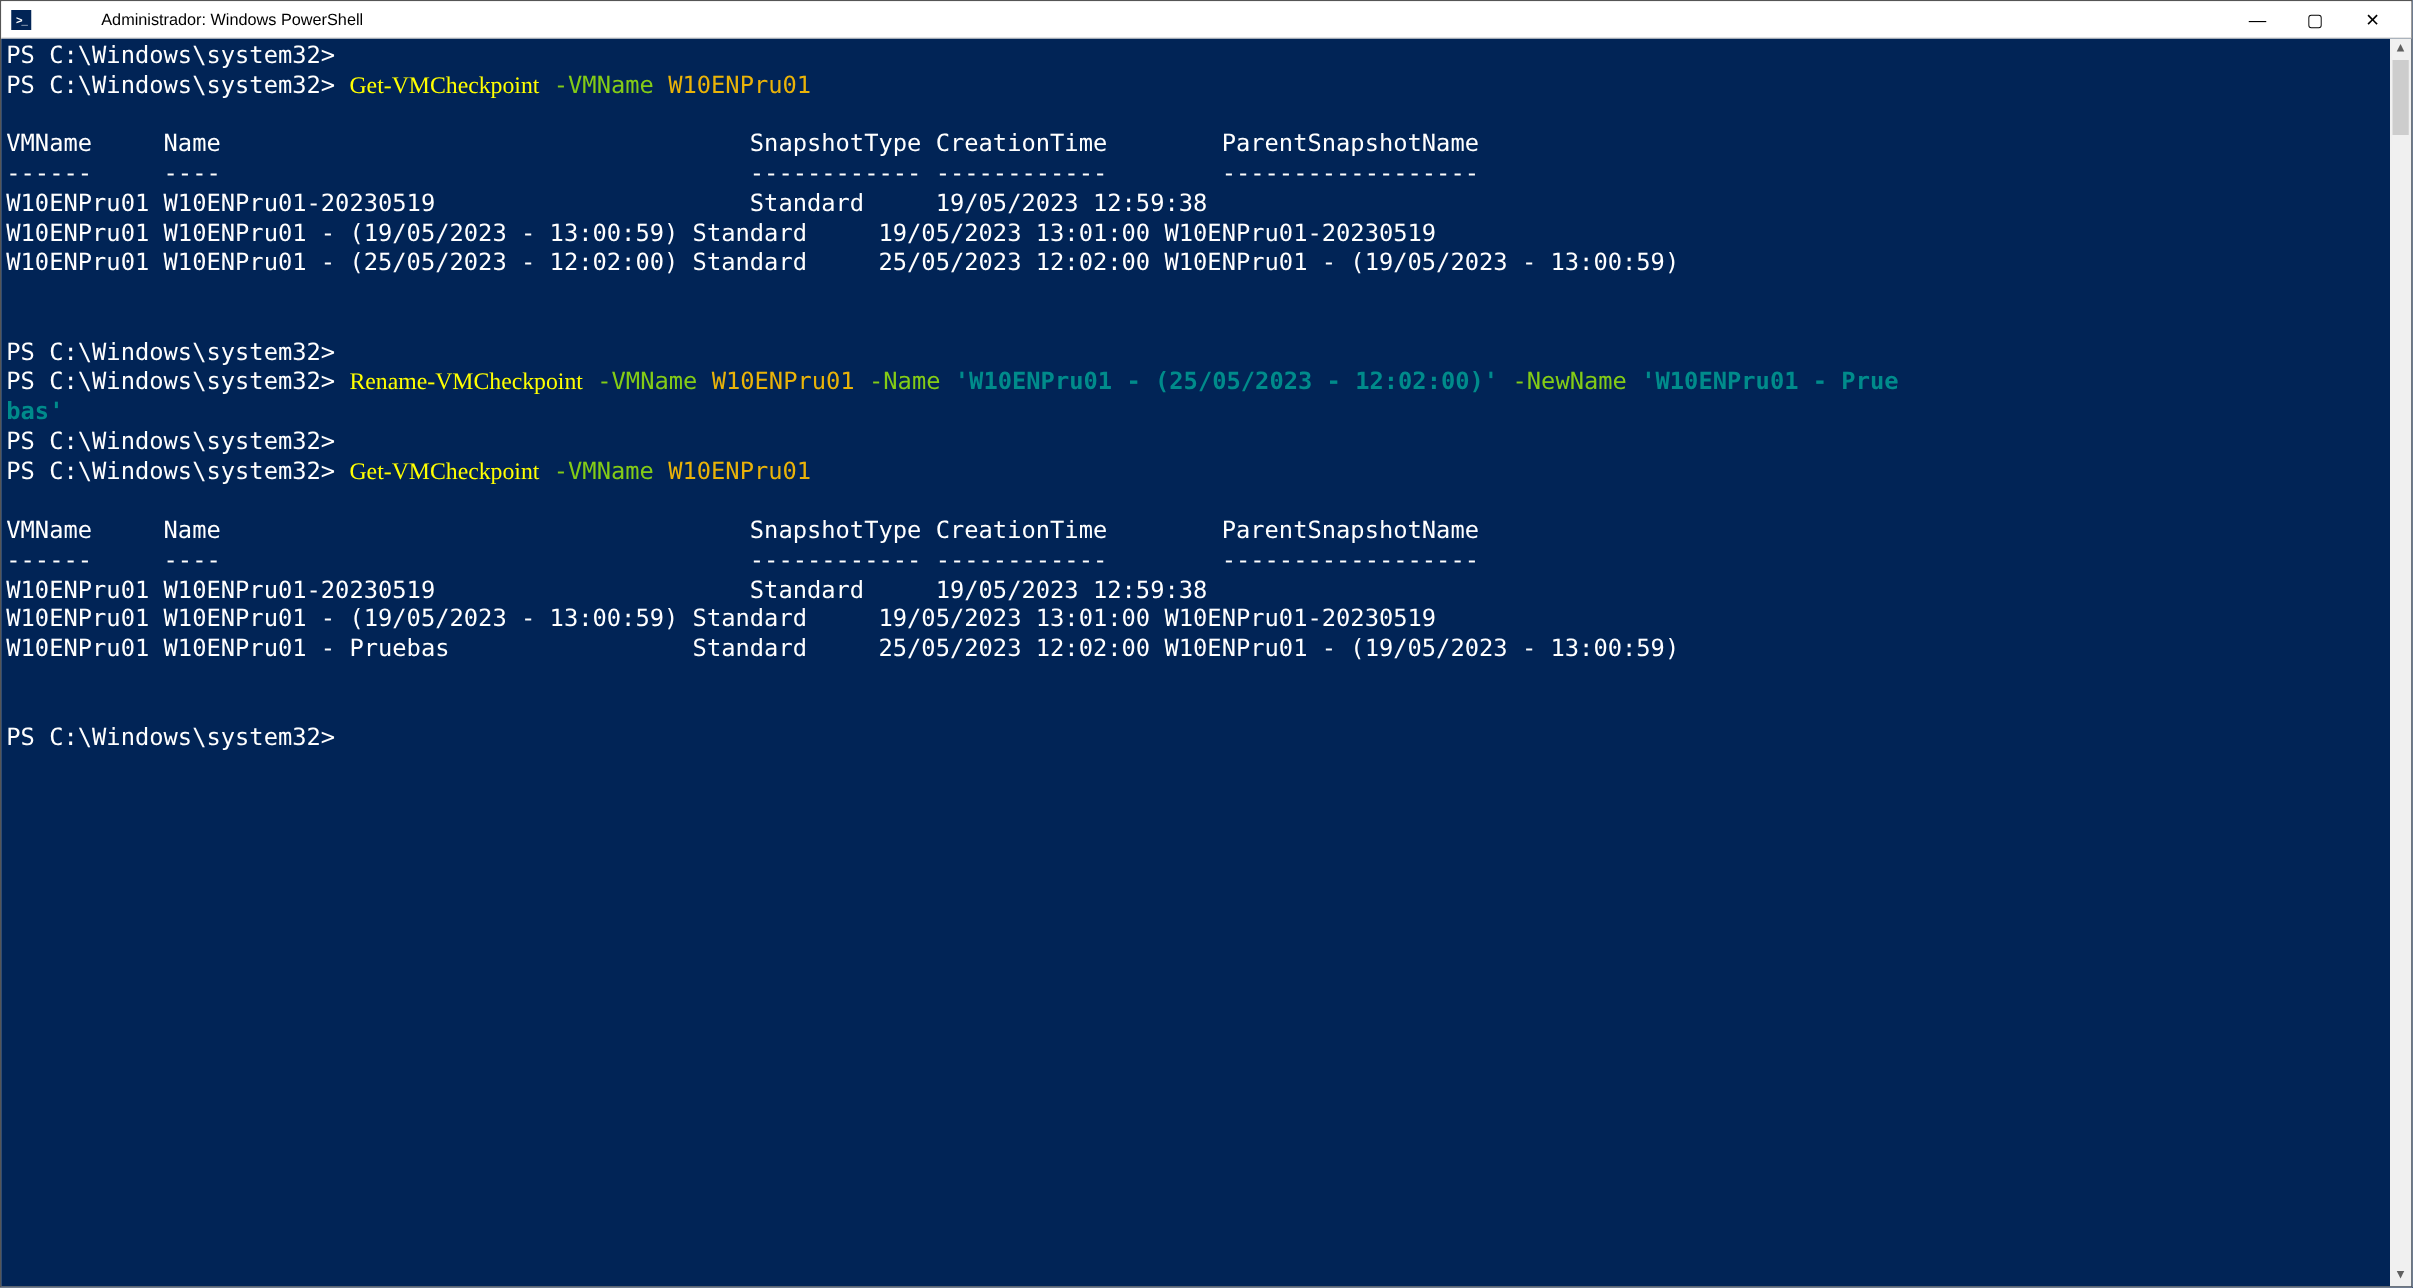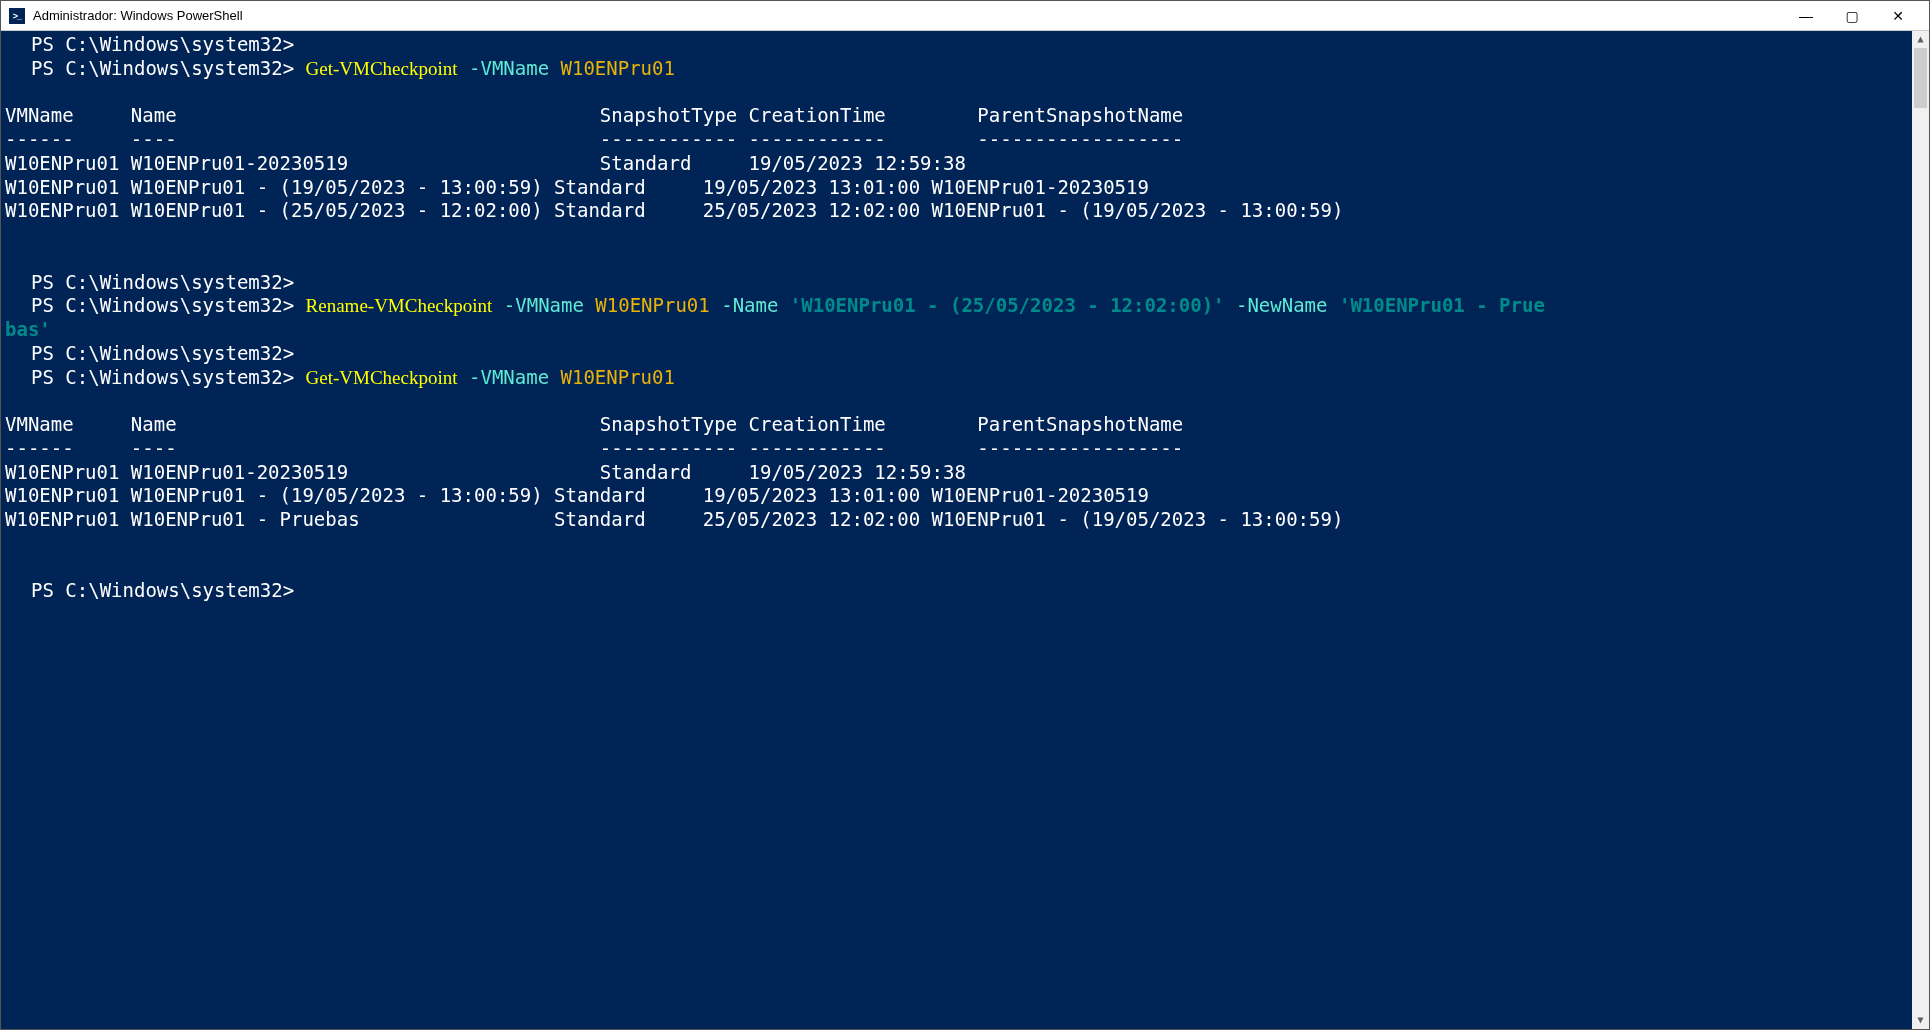--- a/index.html
+++ b/index.html
@@ -20,20 +20,21 @@
   .titlebar {
     height: 30px;
     background: #ffffff;
     display: flex;
     align-items: center;
     padding: 0 8px;
     border-bottom: 1px solid #ccc;
     font-family: 'Segoe UI', Tahoma, sans-serif;
     font-size: 13px;
     color: #000;
+    gap: 48px;
   }
   .titlebar .app-icon {
     width: 16px;
     height: 16px;
     background: #012456;
     margin-right: 8px;
     position: relative;
     display: inline-flex;
     align-items: center;
     justify-content: center;
@@ -100,23 +101,23 @@
     position: relative;
   }
   .scrollbar .sb-thumb {
     position: absolute;
     top: 0;
     left: 2px;
     right: 2px;
     height: 60px;
     background: #cdcdcd;
   }
-  .prompt { color: #ffffff; margin-left: 26px; }
+  .prompt { color: #ffffff; }
   .cmdlet { color: #ffff00; font-family: Liberation Serif, serif; }
-  .param  { color: #5eead4; }
+  .param  { color: #84cc16; }
   .arg    { color: #eab308; }
   .str    { color: #008b8b; font-weight: bold; }
   .line   { display: block; }
 </style>
 </head>
 <body>
 
 <div class="window">
   <div class="titlebar">
     <span class="app-icon"></span>

